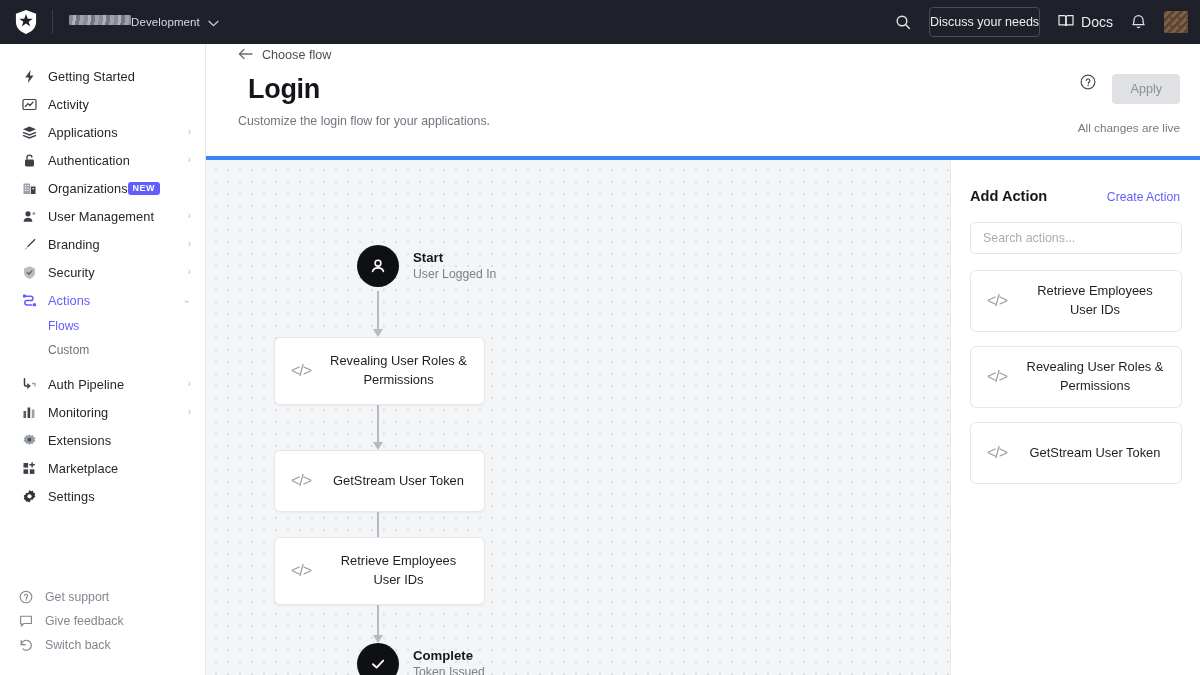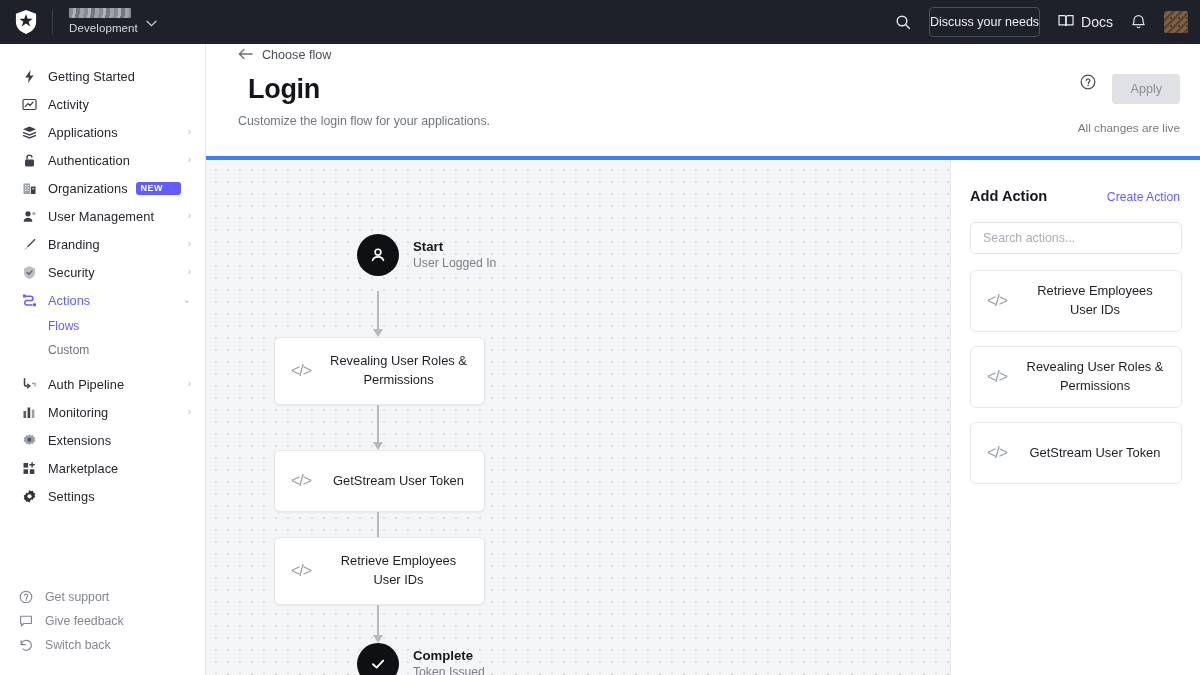--- a/index.html
+++ b/index.html
@@ -17,21 +17,21 @@
     position: absolute; top: 0; left: 0; width: 1200px; height: 44px;
     background: #1e212a; display: flex; align-items: center;
   }
   .logo-wrap { width: 52px; display: flex; align-items: center; justify-content: center; }
   .logo-shield { width: 22px; height: 24px; display: block; }
   .topbar-div { width: 1px; height: 24px; background: #3b3f4a; }
   .tenant {
     margin-left: 16px; display: flex; align-items: center; gap: 8px;
     cursor: pointer;
   }
-  .tenant-texts { display: flex; flex-direction: column; line-height: 1.25; }
+  .tenant-texts { display: flex; flex-direction: row; line-height: 1.25; }
   .tenant-name-redacted {
     width: 62px; height: 10px; border-radius: 1px;
     background: repeating-linear-gradient(95deg,#9a9ea8 0 4px,#c8ccd4 4px 7px,#82868f 7px 11px,#b4b9c2 11px 15px);
     opacity: .85; margin-bottom: 3px;
   }
   .tenant-env { font-size: 11.5px; color: #d7dae0; letter-spacing: .1px; }
   .chev-down { color: #c9ccd3; font-size: 11px; line-height: 1; margin-top: 2px; }
 
   .topbar-right {
     margin-left: auto; display: flex; align-items: center; gap: 18px;
@@ -69,23 +69,23 @@
   .nav-ico {
     width: 18px; height: 18px; margin-right: 10px;
     display: flex; align-items: center; justify-content: center;
     color: #4a4f58; flex: 0 0 18px;
   }
   .nav-label { font-size: 12.8px; color: #23262d; letter-spacing: .05px; }
   .nav-item.active .nav-label { color: #635dff; }
   .nav-item.active .nav-ico { color: #635dff; }
   .nav-chev { margin-left: auto; color: #b9bcc3; font-size: 10px; line-height: 1; }
   .badge-new {
-    margin-left: 8px; background: #635dff; color: #fff;
+    background: #635dff; color: #fff;
     font-size: 9px; font-weight: bold; letter-spacing: .4px;
-    padding: 2px 18px 2px 5px; border-radius: 3px; line-height: 1;
+    padding: 2px 5px 2px 5px; border-radius: 3px; line-height: 1;
   }
   .nav-sub {
     display: flex; align-items: center; height: 24px;
     padding-left: 48px; cursor: pointer; font-size: 12px;
   }
   .nav-sub.active { color: #635dff; }
   .nav-sub.idle { color: #6f737c; }
 
   .nav-bottom { margin-top: auto; padding-bottom: 18px; }
   .nav-foot {
@@ -477,21 +477,21 @@
             </svg>
         </span>
         <button class="apply-btn">Apply</button>
       </div>
       <div class="changes-live">All changes are live</div>
     </div>
 
     <div class="canvas">
       <div class="flow">
 
-        <div class="node-terminal" style="left:151px; top:74px;">
+        <div class="node-terminal" style="left:151px; top:85px;">
           <div class="circle">
             <svg width="20" height="20" viewBox="0 0 20 20">
                 <circle cx="10" cy="7.2" r="2.9" fill="none" stroke="#fff" stroke-width="1.6"></circle>
                 <path d="M4.6 15.4c.6-2.3 2.8-3.5 5.4-3.5s4.8 1.2 5.4 3.5" fill="none" stroke="#fff" stroke-width="1.6" stroke-linecap="round"></path>
               </svg>
           </div>
           <div class="term-texts">
             <div class="term-title">Start</div>
             <div class="term-sub">User Logged In</div>
           </div>

